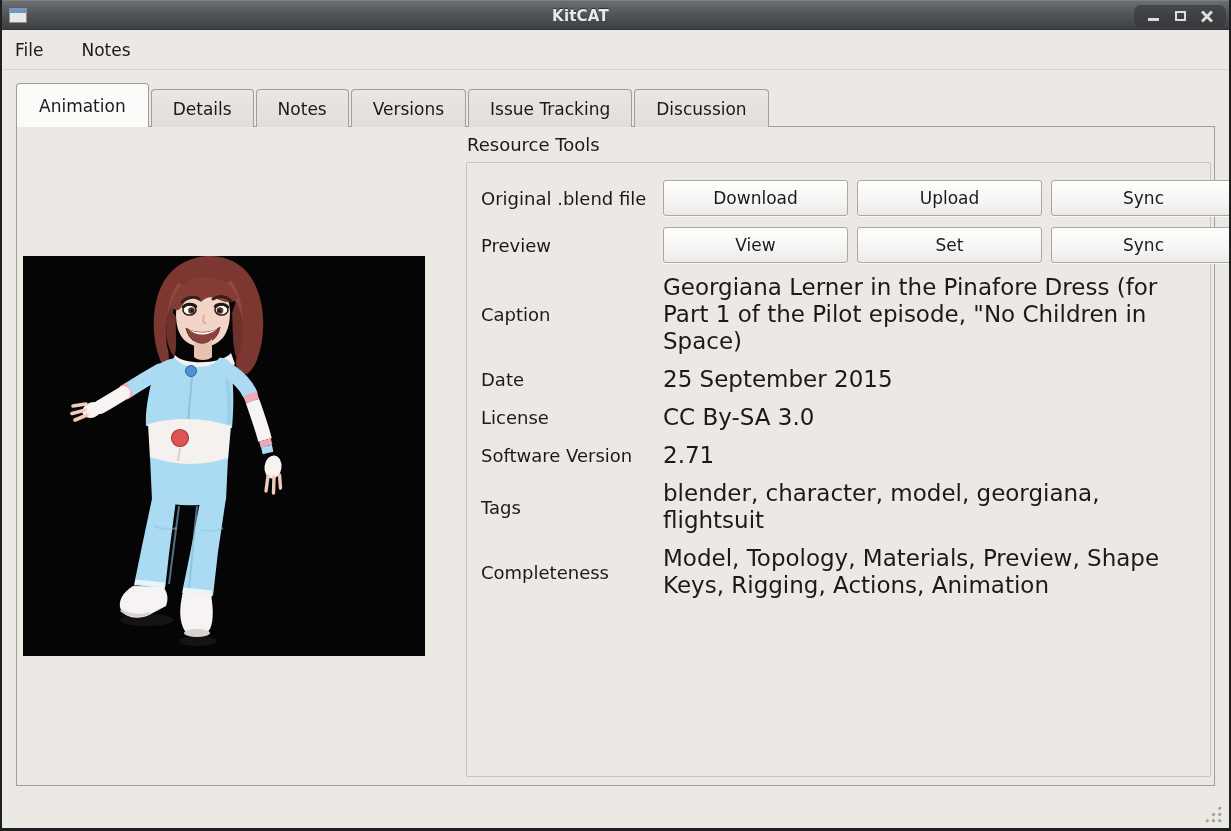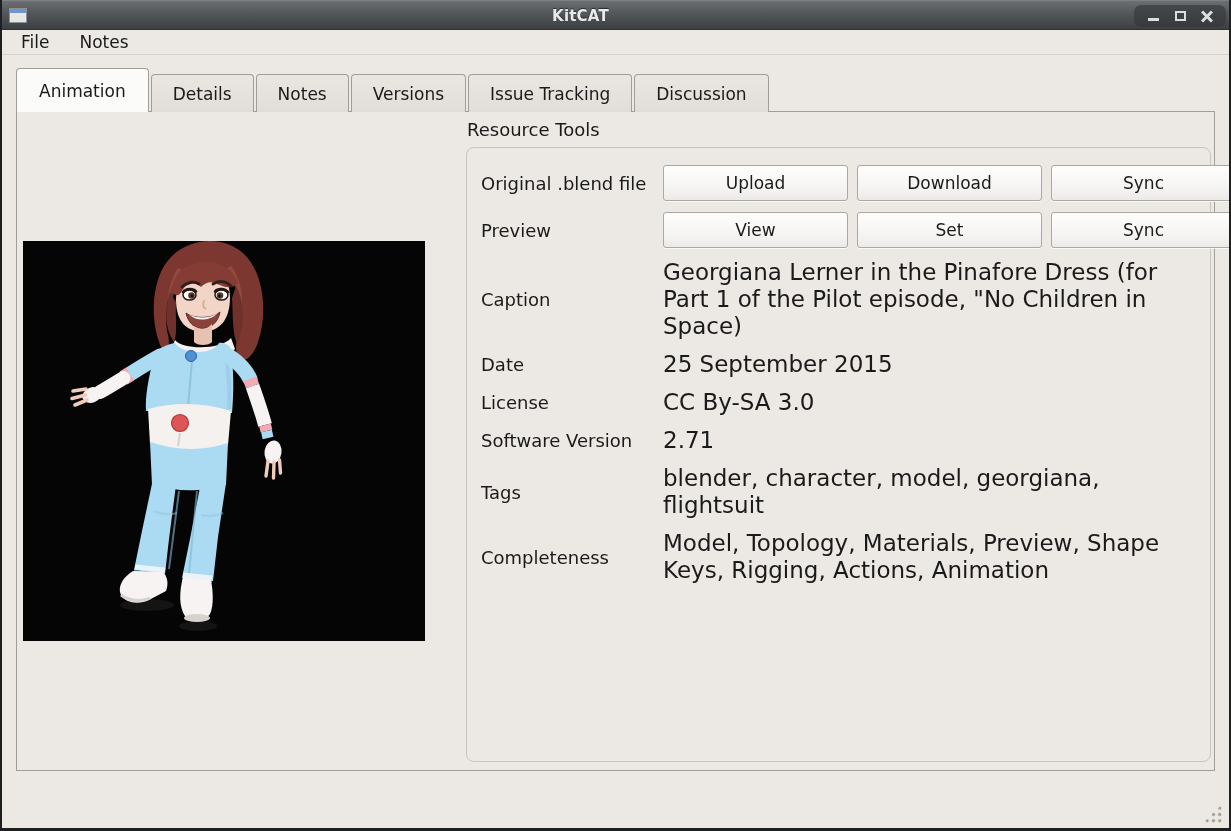--- a/index.html
+++ b/index.html
@@ -43,22 +43,22 @@
   }
   .ctl { width:18px; height:16px; position:relative; display:flex; align-items:center; justify-content:center; cursor:pointer; }
   .glyph-min { width:11px; height:3px; background:#dcdddd; margin-top:8px; }
   .glyph-max { width:11px; height:10px; border:2.5px solid #dcdddd; }
   .glyph-x-a, .glyph-x-b { position:absolute; left:2px; top:7px; width:14px; height:3px; background:#dcdddd; }
   .glyph-x-a { transform:rotate(45deg); }
   .glyph-x-b { transform:rotate(-45deg); }
 
   
   .menubar {
-    height:25px; display:flex; align-items:center;
-    padding-left:18px; gap:28px;
+    height:40px; display:flex; align-items:center;
+    padding-left:12px; gap:36px;
     border-bottom:1px solid #d7d4cf;
     font-size:17px;
   }
   .menu-item { cursor:pointer; padding:2px 1px; }
 
   
   .content { position:relative; height:765px; padding:13px 14px 0 14px; }
   .tabbar { display:flex; align-items:flex-end; height:44px; position:relative; z-index:2; margin-bottom:-1px; }
   .tab {
     height:38px; display:flex; align-items:center; justify-content:center;
@@ -80,21 +80,21 @@
   }
 
   
   .left-pane { width:413px; flex:none; display:flex; align-items:center; justify-content:center; }
   .preview-img { display:block; }
 
   
   .right-pane { flex:1; display:flex; flex-direction:column; padding:5px 3px 8px 0; min-width:0; }
   .group-title { font-size:18px; padding:2px 0 7px 1px; }
   .groupbox {
-    flex:1; border:1px solid #C8C5C0; border-radius:8px;
+    flex:1; border:1px solid #C8C5C0; border-radius:2px;
     padding:17px 14px; display:flex; flex-direction:column; gap:11px;
     align-items:stretch;
   }
   .row { display:flex; align-items:center; }
   .row-label { width:182px; flex:none; font-size:18px; }
   .row-buttons { display:flex; gap:9px; }
   .btn {
     width:185px; height:36px;
     font-family:"DejaVu Sans", sans-serif; font-size:17px; color:#1a1a1a;
     border:1px solid #ABA8A3; border-radius:3px;
@@ -239,22 +239,22 @@
         </svg>
       </div>
 
       <div class="right-pane">
         <div class="group-title">Resource Tools</div>
         <div class="groupbox">
 
           <div class="row">
             <div class="row-label">Original .blend file</div>
             <div class="row-buttons">
+              <button class="btn">Download</button>
               <button class="btn">Upload</button>
-              <button class="btn">Download</button>
               <button class="btn">Sync</button>
             </div>
           </div>
 
           <div class="row">
             <div class="row-label">Preview</div>
             <div class="row-buttons">
               <button class="btn">View</button>
               <button class="btn">Set</button>
               <button class="btn">Sync</button>

